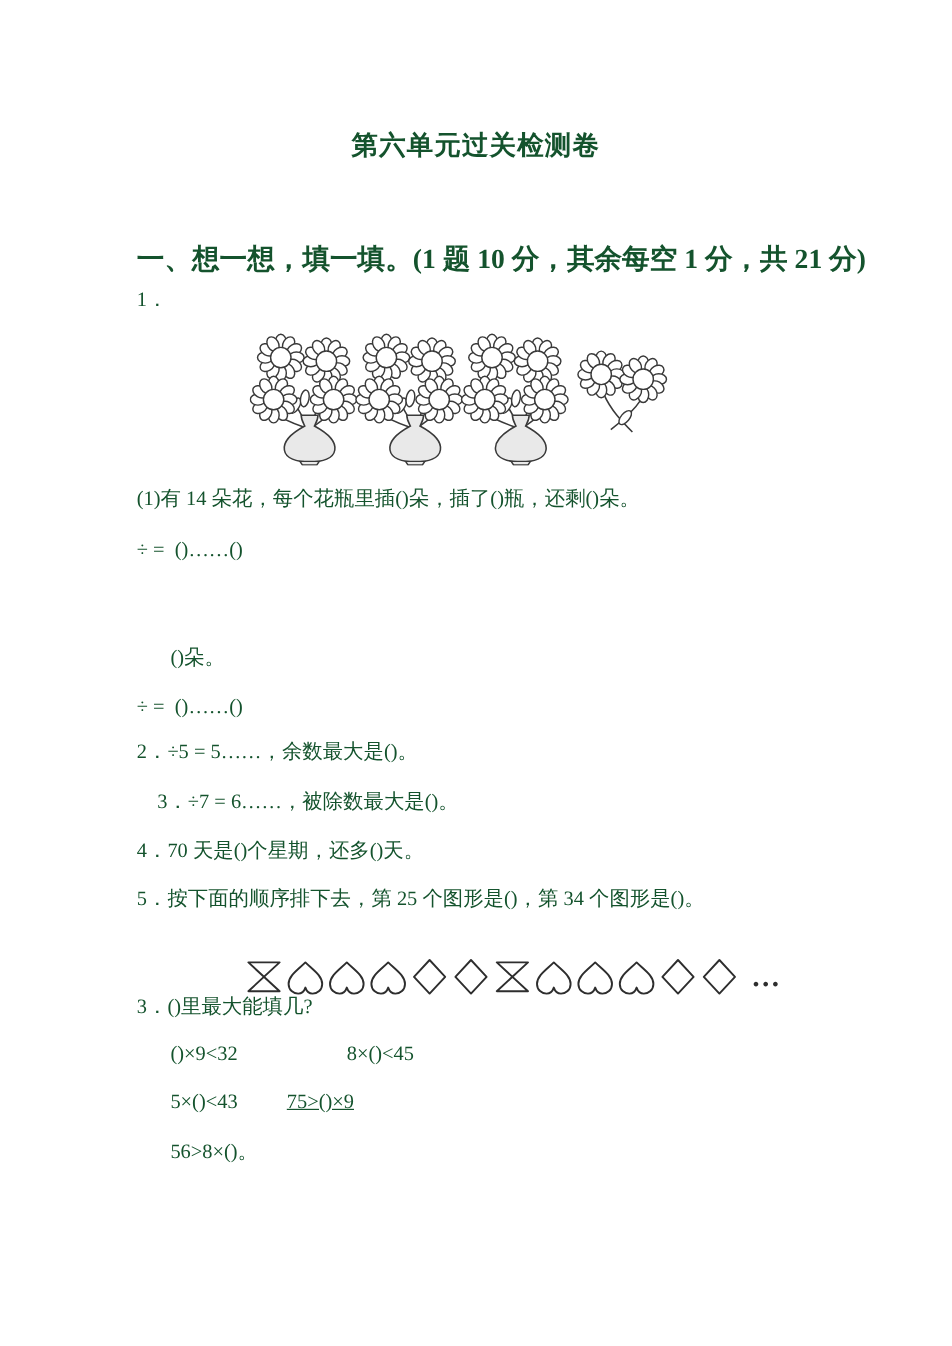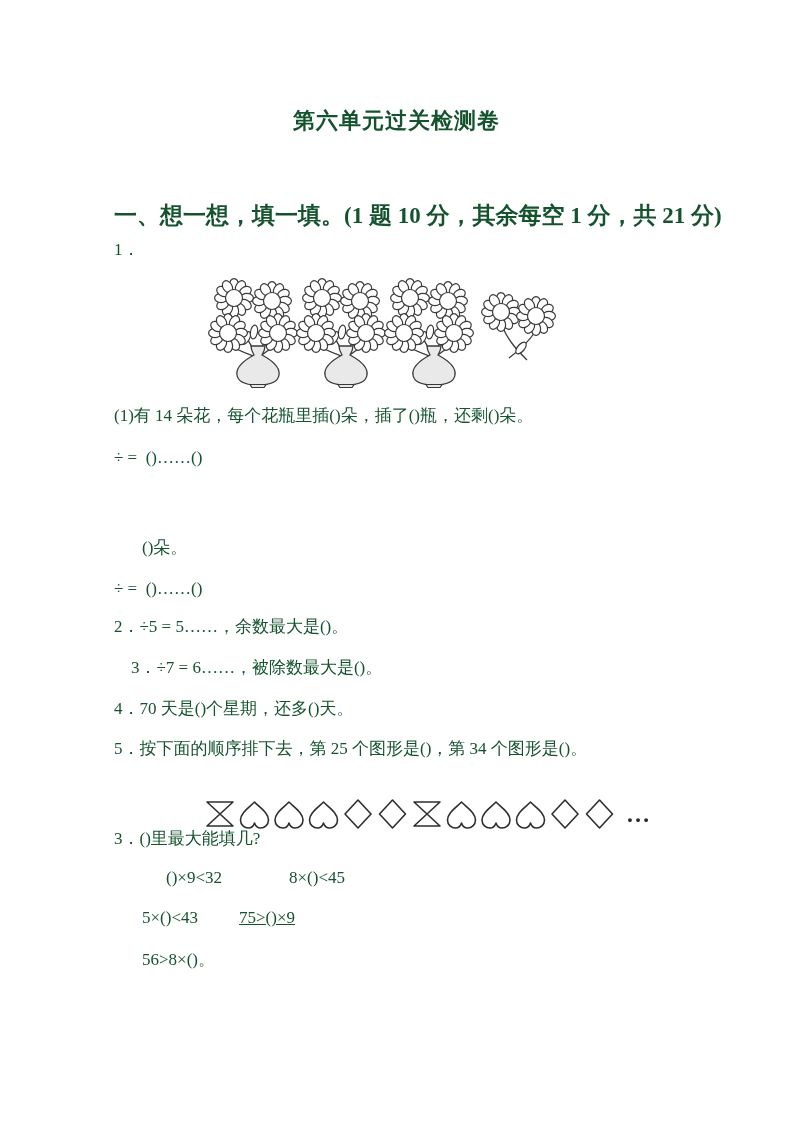--- a/index.html
+++ b/index.html
@@ -131,21 +131,21 @@
         <use href="#sym-heart" x="278" y="6"></use>
         <use href="#sym-heart" x="312.5" y="6"></use>
         <use href="#sym-diamond" x="347" y="6"></use>
         <use href="#sym-diamond" x="381.5" y="6"></use>
         <text x="424" y="30" font-size="24" font-weight="bold" fill="#2e2e2e">…</text>
       </svg>
   </div>
 
   <div class="abs body-line" style="left:114px;top:827px;">3．()里最大能填几?</div>
 
-  <div class="abs body-line" style="left:142px;top:868px;margin-left:24px;">()×9&lt;32</div>
+  <div class="abs body-line" style="left:142px;top:868px;">()×9&lt;32</div>
   <div class="abs body-line" style="left:289px;top:868px;">8×()&lt;45</div>
 
   <div class="abs body-line" style="left:142px;top:908px;">5×()&lt;43</div>
   <div class="abs body-line" style="left:239px;top:908px;text-decoration:underline;">75&gt;()×9</div>
 
   <div class="abs body-line" style="left:142px;top:948px;">56&gt;8×()。</div>
 
 
 </div>
 

